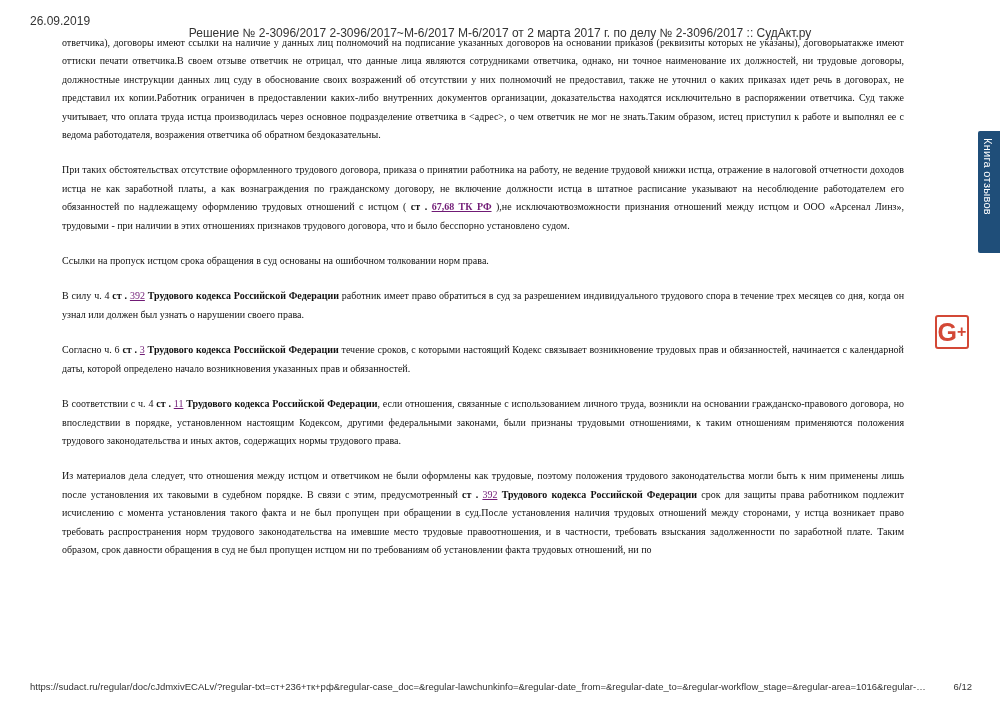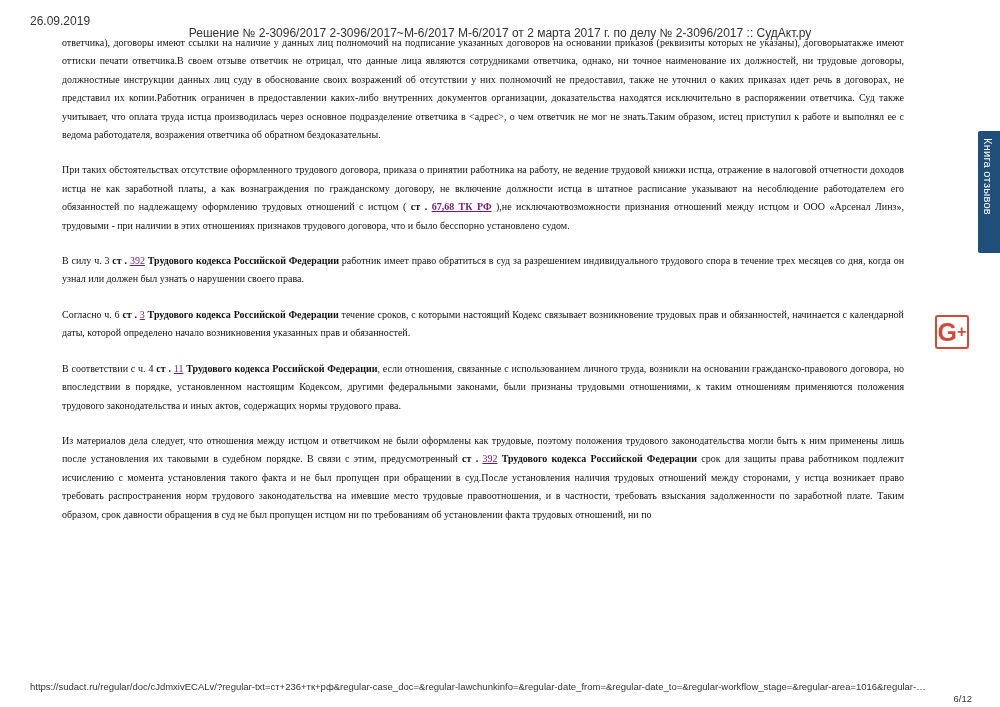--- a/index.html
+++ b/index.html
@@ -84,21 +84,20 @@
     white-space: nowrap;
     max-width: 900px;
     overflow: hidden;
     text-overflow: ellipsis;
   }
   .footer .pageno {
     position: absolute;
     right: 28px;
     top: 0;
     white-space: nowrap;
-    margin-top: 12px;
   }
   
   .feedback-tab {
     position: absolute;
     right: 0;
     top: 131px;
     width: 22px;
     height: 122px;
     background: #1f4e79;
     color: #ffffff;
@@ -145,21 +144,22 @@
 <div class="page">
 
   <div class="header">
     <div class="hdr-date">26.09.2019</div>
     <div class="hdr-title">Решение № 2-3096/2017 2-3096/2017~М-6/2017 М-6/2017 от 2 марта 2017 г. по делу № 2-3096/2017 :: СудАкт.ру</div>
   </div>
 
   <div class="content" id="doc-body">
       <div class="para"><span>ответчика), договоры имеют ссылки на наличие у данных лиц полномочий на подписание указанных договоров на основании приказов (реквизиты которых не указаны), договорыатакже имеют оттиски печати ответчика.В своем отзыве ответчик не отрицал, что данные лица являются сотрудниками ответчика, однако, ни точное наименование их должностей, ни трудовые договоры, должностные инструкции данных лиц суду в обоснование своих возражений об отсутствии у них полномочий не предоставил, также не уточнил о каких приказах идет речь в договорах, не представил их копии.Работник ограничен в предоставлении каких-либо внутренних документов организации, доказательства находятся исключительно в распоряжении ответчика. Суд также учитывает, что оплата труда истца производилась через основное подразделение ответчика в &lt;адрес&gt;, о чем ответчик не мог не знать.Таким образом, истец приступил к работе и выполнял ее с ведома работодателя, возражения ответчика об обратном бездоказательны.</span></div>
       <div class="para"><span>При таких обстоятельствах отсутствие оформленного трудового договора, приказа о принятии работника на работу, не ведение трудовой книжки истца, отражение в налоговой отчетности доходов истца не как заработной платы, а как вознаграждения по гражданскому договору, не включение должности истца в штатное расписание указывают на несоблюдение работодателем его обязанностей по надлежащему оформлению трудовых отношений с истцом ( </span><span class="bold">ст . </span><a class="lnk bold">67,68 ТК РФ</a><span> ),не исключаютвозможности признания отношений между истцом и ООО «Арсенал Линз», трудовыми - при наличии в этих отношениях признаков трудового договора, что и было бесспорно установлено судом.</span></div>
-      <div class="para"><span>В силу ч. 3 </span><span class="bold">ст . </span><a class="lnk">392</a><span class="bold"> Трудового кодекса Российской Федерации</span><span> работник имеет право обратиться в суд за разрешением индивидуального трудового спора в течение трех месяцев со дня, когда он узнал или должен был узнать о нарушении своего права.</span></div>
+      <div class="para"><span>Ссылки на пропуск истцом срока обращения в суд основаны на ошибочном толковании норм права.</span></div>
+      <div class="para"><span>В силу ч. 4 </span><span class="bold">ст . </span><a class="lnk">392</a><span class="bold"> Трудового кодекса Российской Федерации</span><span> работник имеет право обратиться в суд за разрешением индивидуального трудового спора в течение трех месяцев со дня, когда он узнал или должен был узнать о нарушении своего права.</span></div>
       <div class="para"><span>Согласно ч. 6 </span><span class="bold">ст . </span><a class="lnk">3</a><span class="bold"> Трудового кодекса Российской Федерации</span><span> течение сроков, с которыми настоящий Кодекс связывает возникновение трудовых прав и обязанностей, начинается с календарной даты, которой определено начало возникновения указанных прав и обязанностей.</span></div>
       <div class="para"><span>В соответствии с ч. 4 </span><span class="bold">ст . </span><a class="lnk">11</a><span class="bold"> Трудового кодекса Российской Федерации</span><span>, если отношения, связанные с использованием личного труда, возникли на основании гражданско-правового договора, но впоследствии в порядке, установленном настоящим Кодексом, другими федеральными законами, были признаны трудовыми отношениями, к таким отношениям применяются положения трудового законодательства и иных актов, содержащих нормы трудового права.</span></div>
       <div class="para"><span>Из материалов дела следует, что отношения между истцом и ответчиком не были оформлены как трудовые, поэтому положения трудового законодательства могли быть к ним применены лишь после установления их таковыми в судебном порядке. В связи с этим, предусмотренный </span><span class="bold">ст . </span><a class="lnk">392</a><span class="bold"> Трудового кодекса Российской Федерации</span><span> срок для защиты права работником подлежит исчислению с момента установления такого факта и не был пропущен при обращении в суд.После установления наличия трудовых отношений между сторонами, у истца возникает право требовать распространения норм трудового законодательства на имевшие место трудовые правоотношения, и в частности, требовать взыскания задолженности по заработной плате. Таким образом, срок давности обращения в суд не был пропущен истцом ни по требованиям об установлении факта трудовых отношений, ни по</span></div>
     </div>
 
   <div class="feedback-tab">
     <span>Книга отзывов</span>
   </div>
 
   <div class="gplus">

